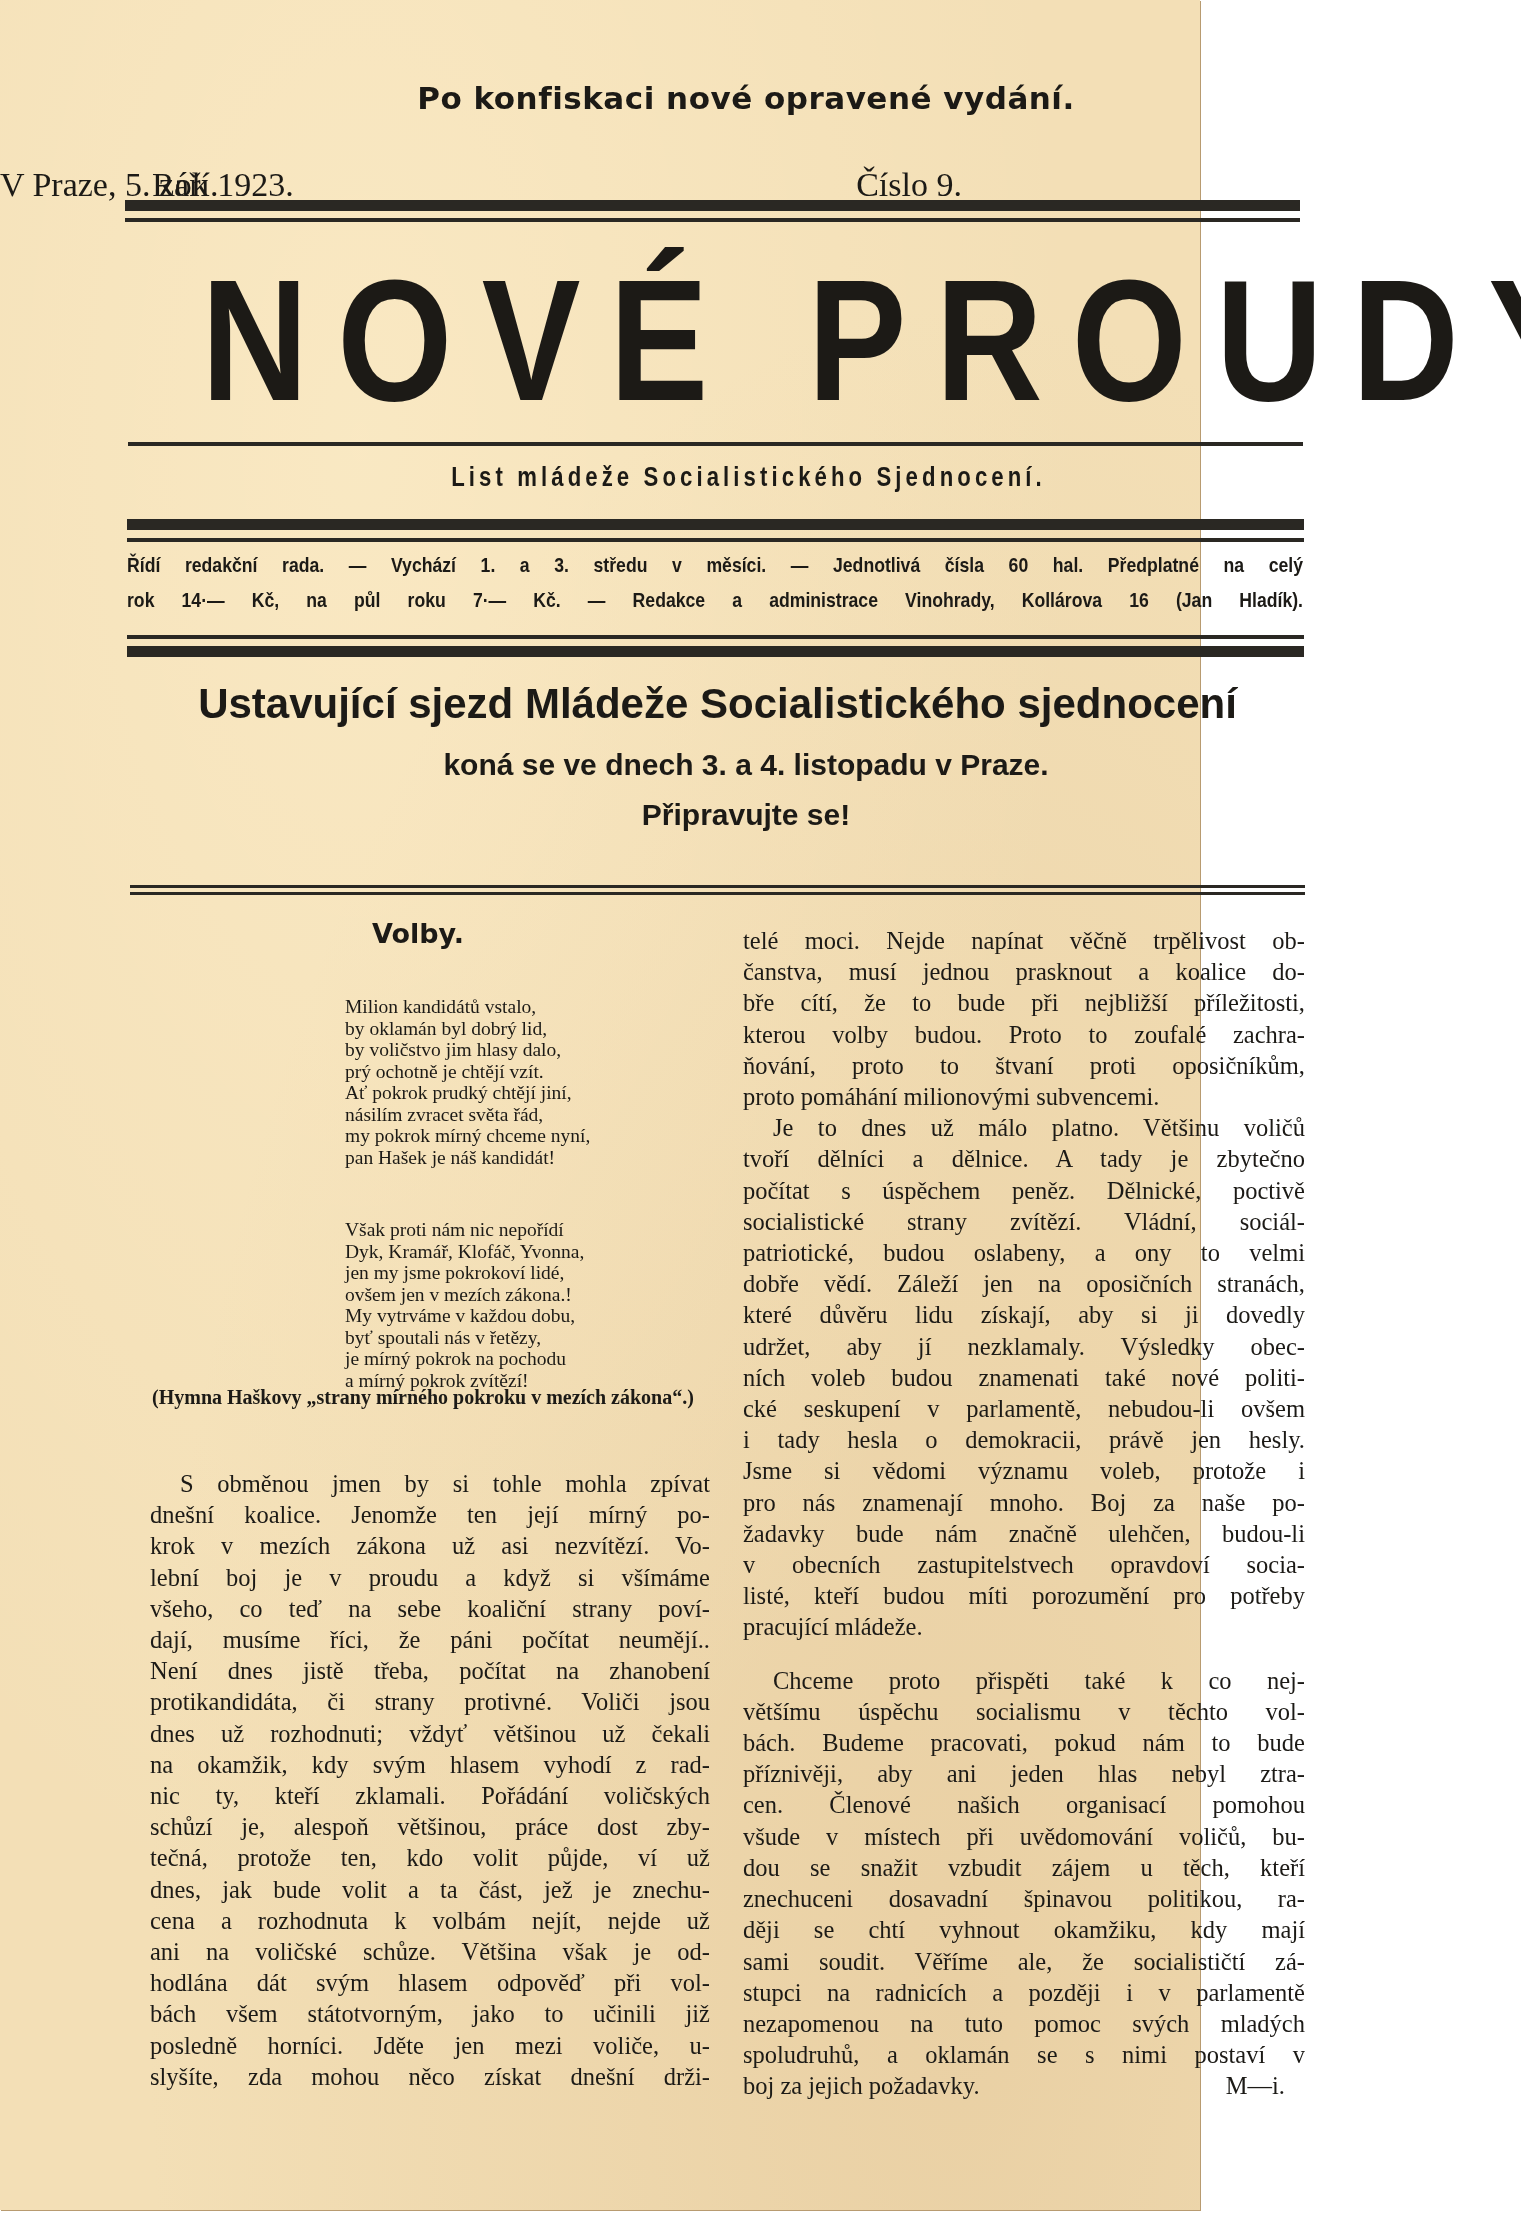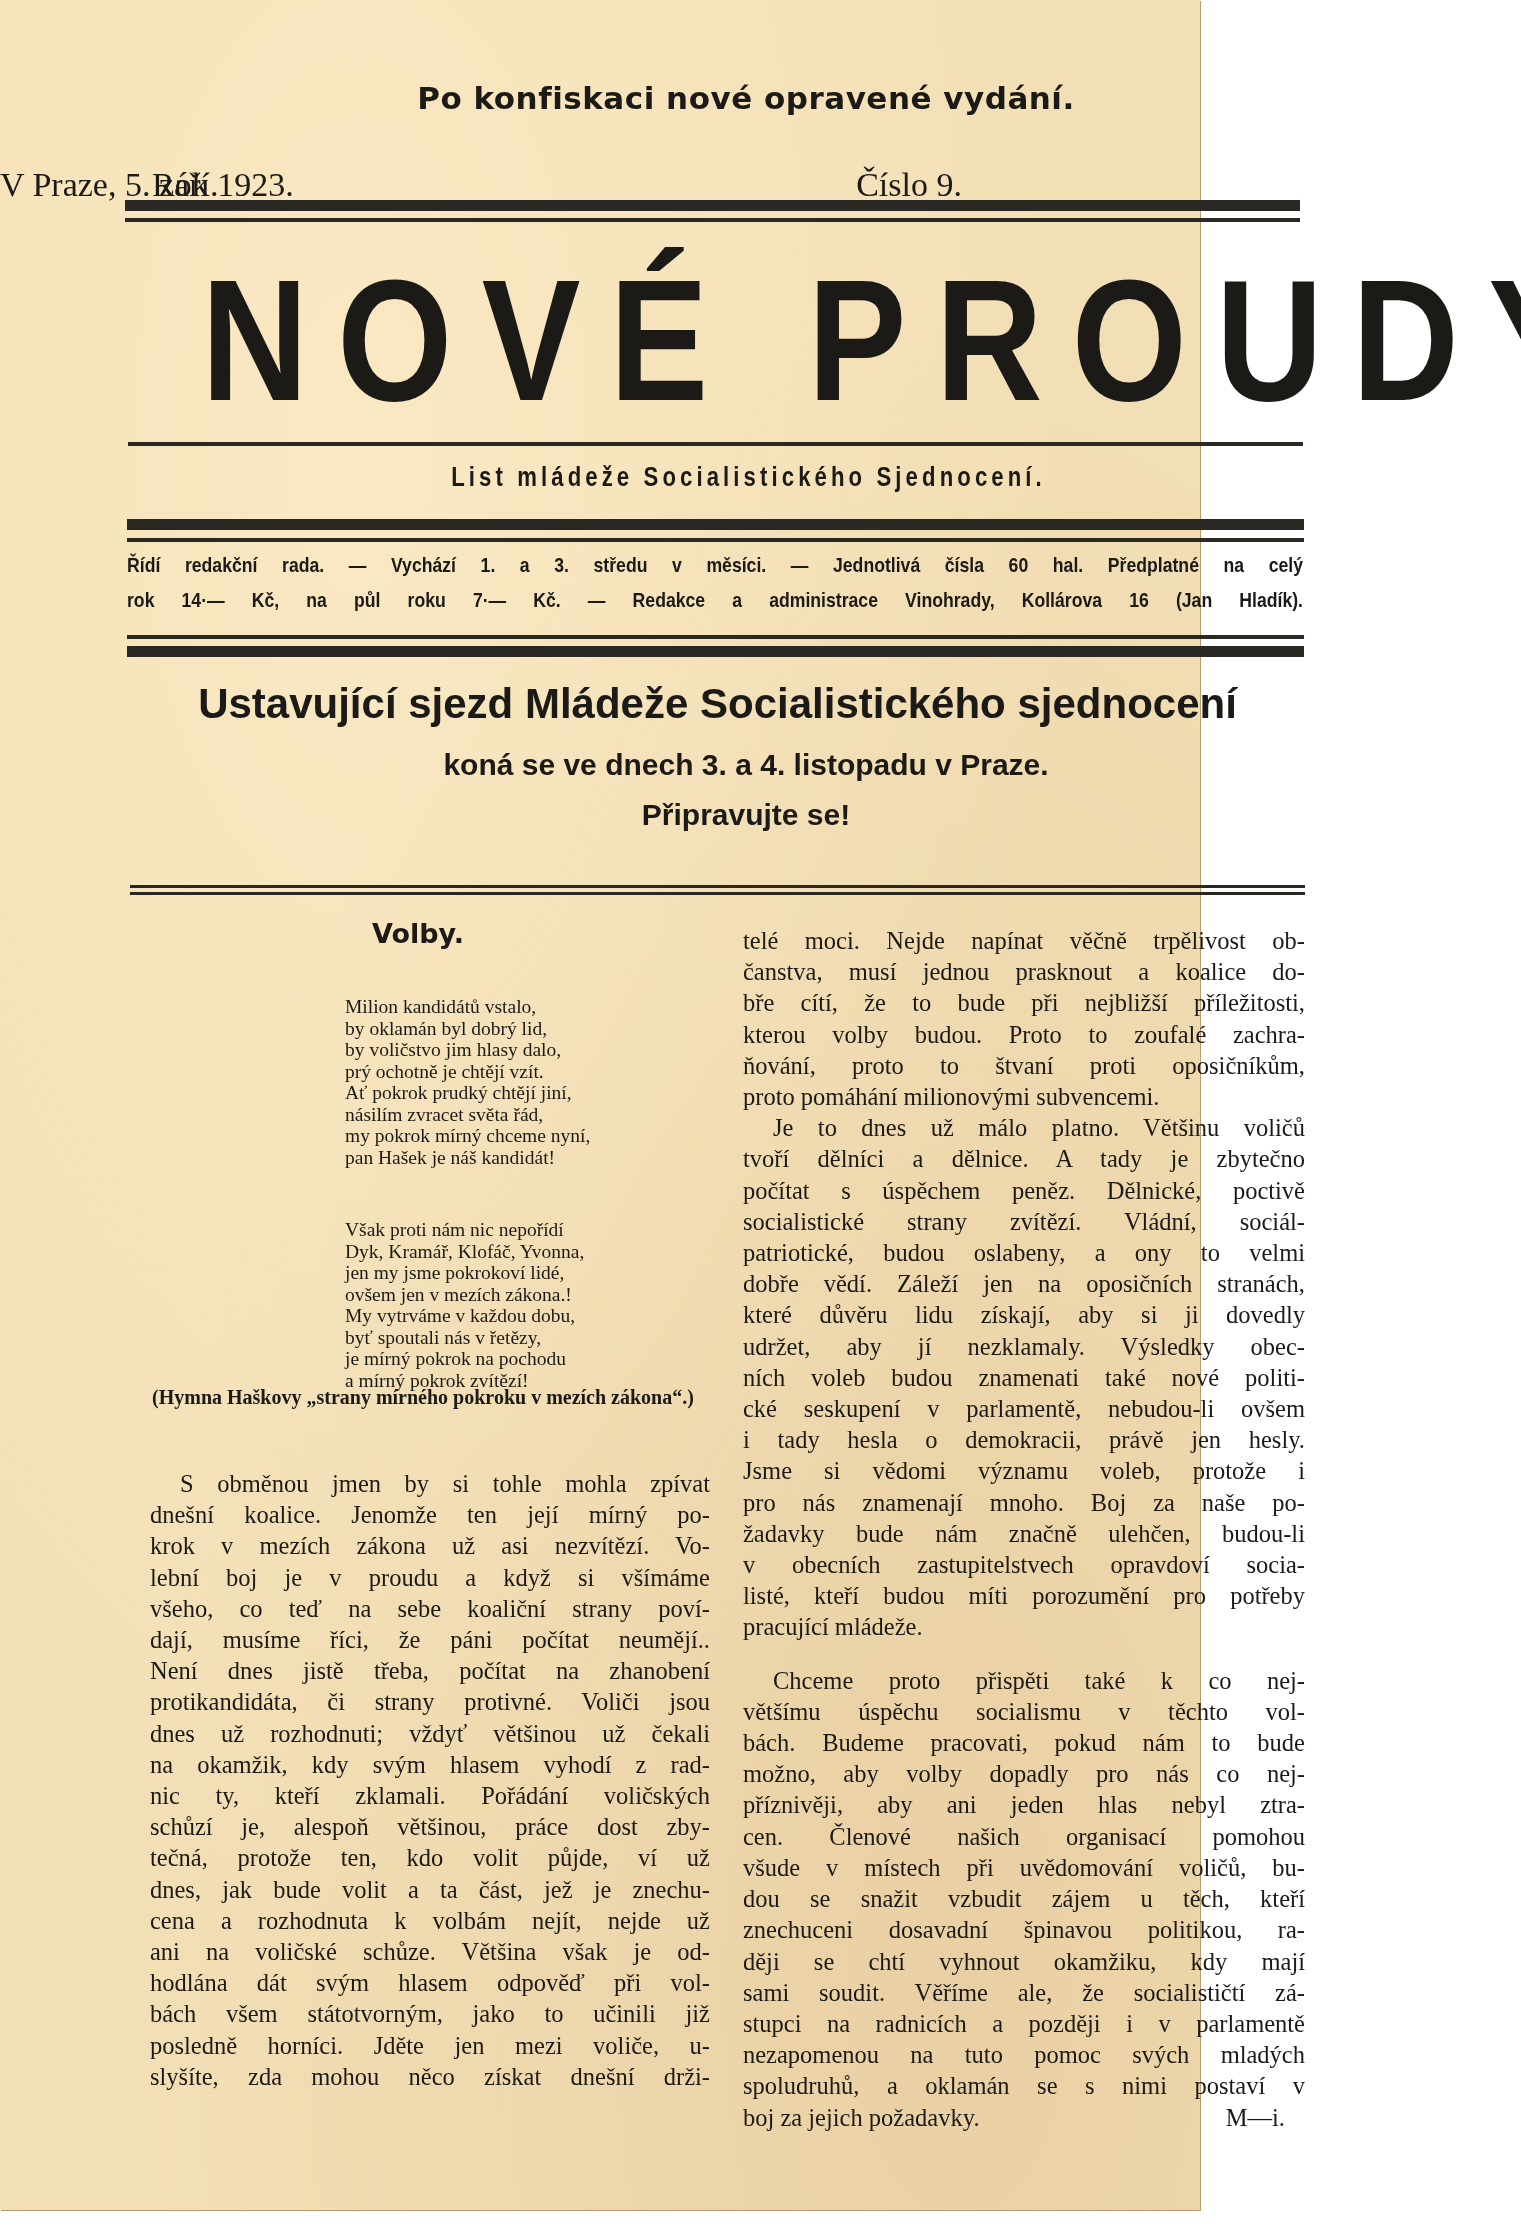--- a/index.html
+++ b/index.html
@@ -164,21 +164,20 @@
         <span class="ln">pro nás znamenají mnoho. Boj za naše po-</span>
         <span class="ln">žadavky bude nám značně ulehčen, budou-li</span>
         <span class="ln">v obecních zastupitelstvech opravdoví socia-</span>
         <span class="ln">listé, kteří budou míti porozumění pro potřeby</span>
         <span class="ln last">pracující mládeže.</span>
       </div>
     <div id="right-p3" style="margin-top:22px; position:relative;">
         <span class="ln indent">Chceme proto přispěti také k co nej-</span>
         <span class="ln">většímu úspěchu socialismu v těchto vol-</span>
         <span class="ln">bách. Budeme pracovati, pokud nám to bude</span>
-        <span class="ln">možno, aby volby dopadly pro nás co nej-</span>
         <span class="ln">příznivěji, aby ani jeden hlas nebyl ztra-</span>
         <span class="ln">cen. Členové našich organisací pomohou</span>
         <span class="ln">všude v místech při uvědomování voličů, bu-</span>
         <span class="ln">dou se snažit vzbudit zájem u těch, kteří</span>
         <span class="ln">znechuceni dosavadní špinavou politikou, ra-</span>
         <span class="ln">ději se chtí vyhnout okamžiku, kdy mají</span>
         <span class="ln">sami soudit. Věříme ale, že socialističtí zá-</span>
         <span class="ln">stupci na radnicích a později i v parlamentě</span>
         <span class="ln">nezapomenou na tuto pomoc svých mladých</span>
         <span class="ln">spoludruhů, a oklamán se s nimi postaví v</span>

